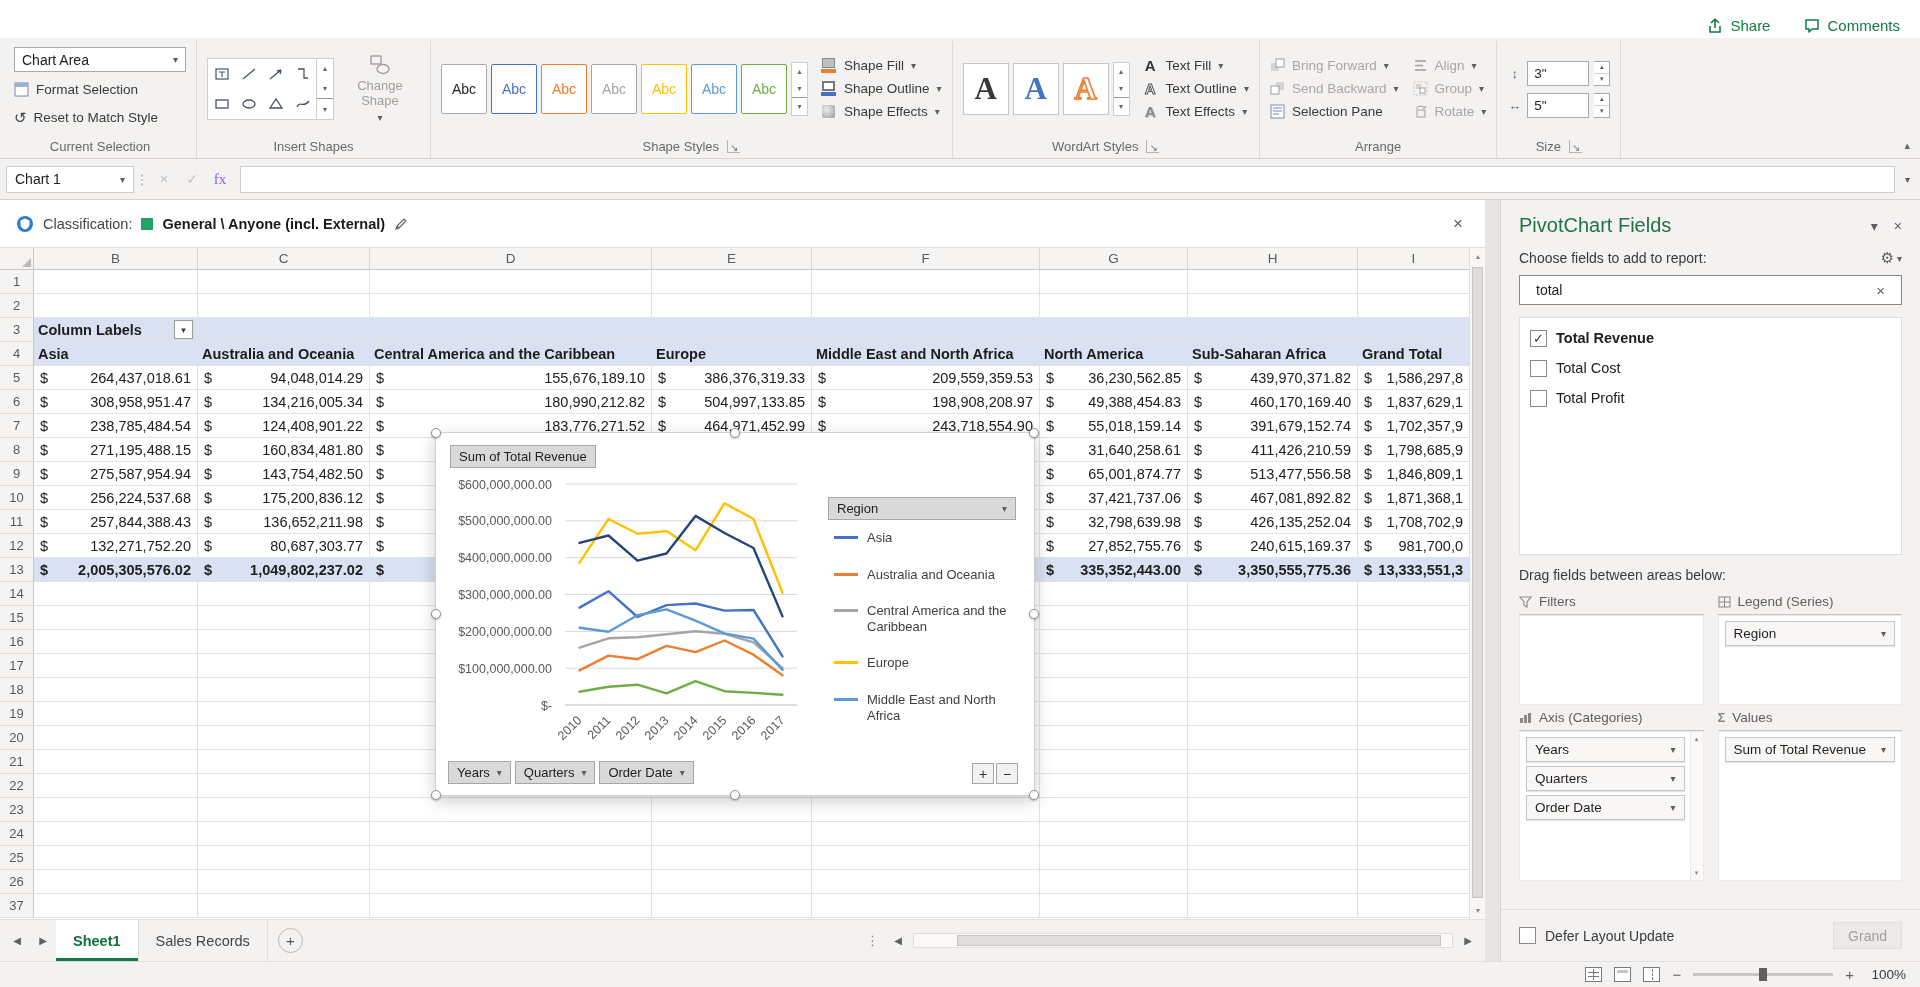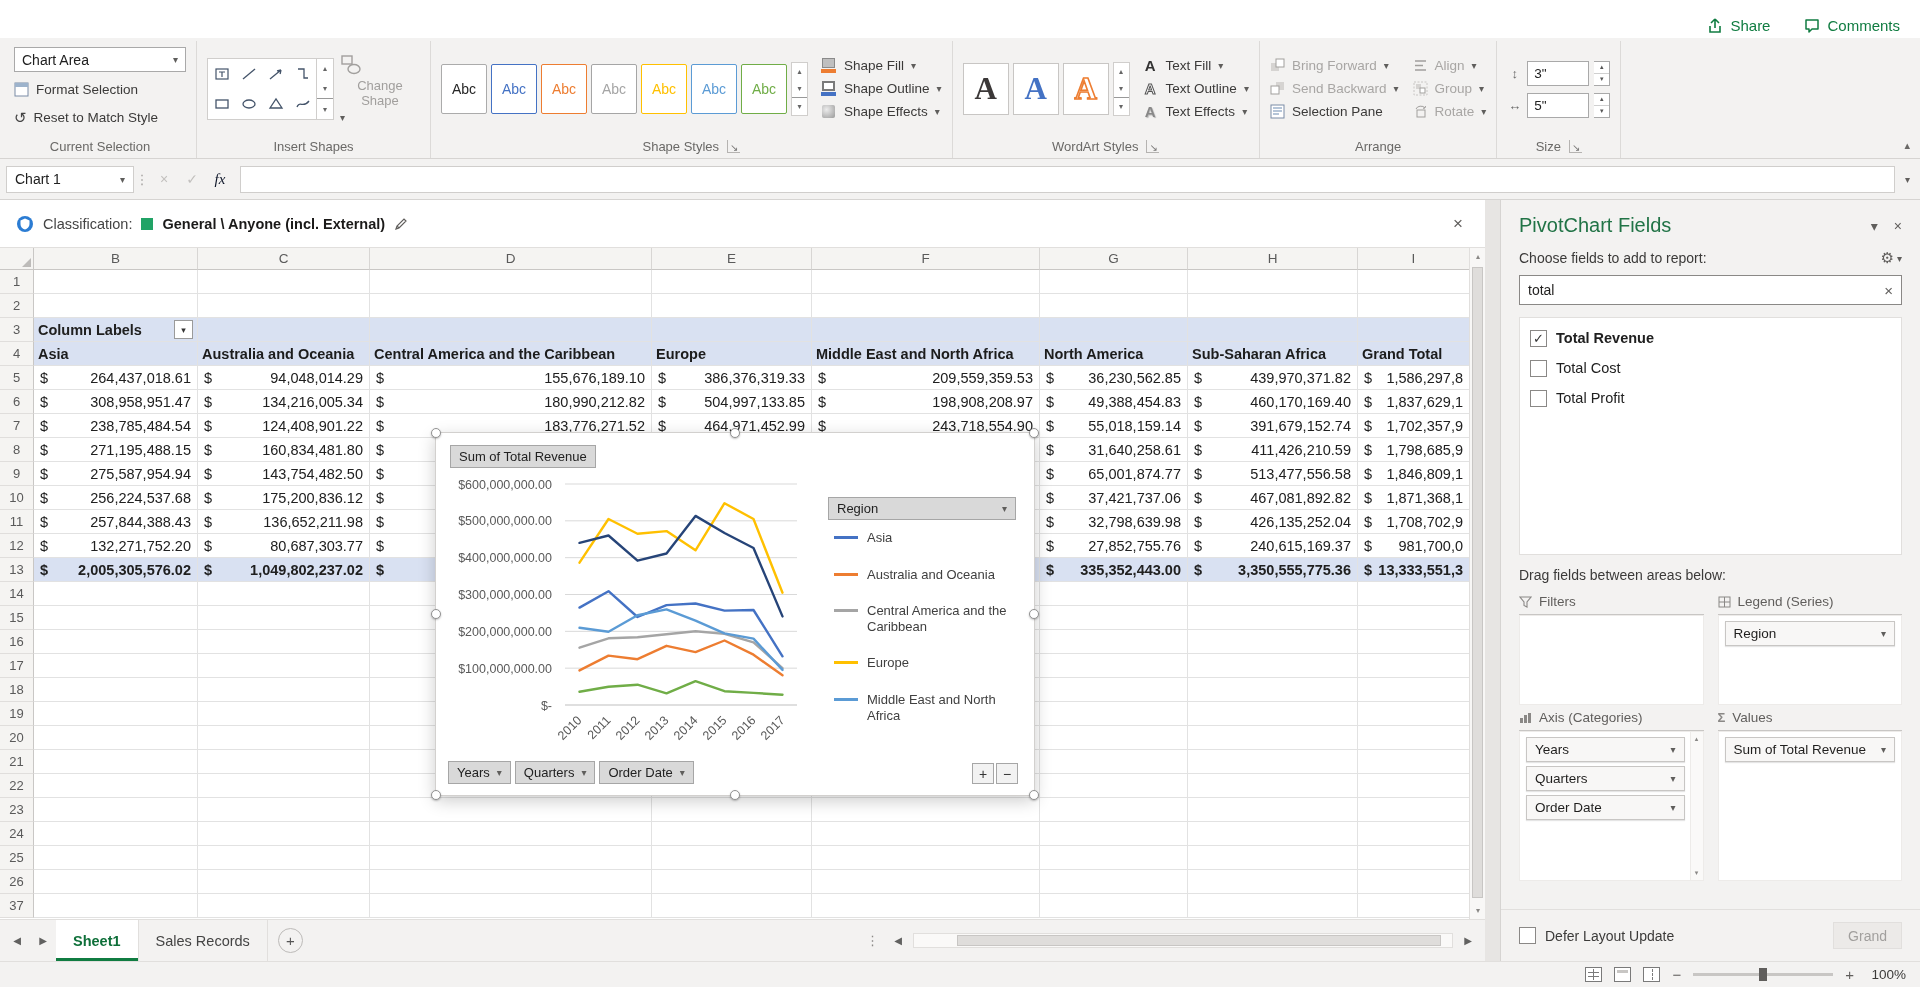--- a/index.html
+++ b/index.html
@@ -27,21 +27,21 @@
 .dd{font-size:10px;color:#5f5e5c}
 .combo{width:172px;height:25px;background:#fff;border:1px solid #A9A9A9;display:flex;align-items:center;justify-content:space-between;padding:0 7px;font-size:14px}
 .sm-cmd{display:flex;align-items:center;gap:7px;font-size:13.5px;height:23px;color:#3b3a39;white-space:nowrap}
 .ic-reset{color:#444;font-size:15px}
 .shape-pal{display:flex;background:#fff;border:1px solid #D0CECC;height:62px}
 .shape-grid{display:grid;grid-template-columns:repeat(4,27px);grid-auto-rows:30px}
 .shape-cell{display:flex;align-items:center;justify-content:center}
 .pal-arrows{width:17px;border-left:1px solid #D0CECC;display:flex;flex-direction:column}
 .pal-arrows span{flex:1;display:flex;align-items:center;justify-content:center;font-size:8px;color:#666}
 .pal-arrows .more{border-top:1px solid #999}
-.bigbtn{width:80px;display:flex;flex-direction:column;align-items:flex-start;justify-content:center;gap:3px;font-size:13px;text-align:center;line-height:1.15;margin-left:6px}
+.bigbtn{width:80px;display:flex;flex-direction:column;align-items:center;justify-content:center;gap:3px;font-size:13px;text-align:center;line-height:1.15;margin-left:6px}
 .bigbtn.disabled{color:#A19F9D}
 .gallery{display:flex;align-items:center}
 .abcthumb{width:46px;height:50px;background:#fff;border:1px solid #ABABAB;border-radius:2px;display:flex;align-items:center;justify-content:center;font-size:14px;margin-right:4px}
 .gal-arrows{display:flex;flex-direction:column;width:17px;height:54px;border:1px solid #D0CECC;background:#fff}
 .gal-arrows span{flex:1;display:flex;align-items:center;justify-content:center;font-size:8px;color:#666}
 .gal-arrows .more{border-top:1px solid #999}
 .menu-col{display:flex;flex-direction:column;justify-content:space-between;padding:3px 0 5px;margin-left:12px}
 .menu-btn{display:flex;align-items:center;gap:7px;font-size:13.5px;height:23px;color:#3b3a39;white-space:nowrap}
 .icon16{width:17px;height:17px;position:relative;display:inline-block;flex-shrink:0}
 .i-fill::before{content:"";position:absolute;left:2px;right:2px;top:1px;bottom:6px;background:#BFBFBF;border:1px solid #8a8a8a}
@@ -67,21 +67,21 @@
 .stepper{width:16px;height:25px;border:1px solid #A9A9A9;border-left:none;display:flex;flex-direction:column;background:#fff}
 .stepper span{flex:1;font-size:7px;display:flex;align-items:center;justify-content:center;color:#555}
 .stepper span:first-child{border-bottom:1px solid #D0D0D0}
 .ribbon-collapse{position:absolute;right:10px;bottom:6px;color:#6a6967;font-size:11px}
 
 
 .fbar{height:41px;display:flex;align-items:center;background:#F3F2F1;border-bottom:1px solid #D6D4D2;padding:0 6px}
 .name-box{width:128px;height:27px;background:#fff;border:1px solid #D0CECC;display:flex;align-items:center;justify-content:space-between;padding:0 8px;font-size:14px}
 .fb-grip{width:16px;text-align:center;color:#A19F9D;font-size:13px}
 .fb-ico{width:28px;text-align:center;font-size:14px;color:#C2C0BE}
-.fb-fx{width:28px;text-align:center;font-size:15px;color:#0f172a;font-style:italic;font-family:"Liberation Serif",serif}
+.fb-fx{width:28px;text-align:center;font-size:15px;color:#8b5cf6;font-family:"Liberation Serif",serif}
 .fb-input{flex:1;height:27px;background:#fff;border:1px solid #D0CECC;margin:0 6px}
 .fb-exp{color:#605E5C;font-size:10px;padding:0 4px}
 
 
 .leftcol{position:absolute;left:0;top:200px;width:1485px;height:761px;display:flex;flex-direction:column;background:#fdba74}
 .gapcol{position:absolute;left:1485px;top:200px;width:15px;height:761px;background:#E7E5E3}
 
 
 .class-bar{height:48px;background:#fff;border-bottom:1px solid #E1DFDD;display:flex;align-items:center;padding:0 16px;gap:9px;font-size:14.5px;flex-shrink:0}
 .class-label{color:#444}
@@ -143,21 +143,21 @@
 .h-w{left:-5px;top:calc(50% - 5px)}.h-e{right:-5px;top:calc(50% - 5px)}
 .h-sw{left:-5px;bottom:-5px}.h-s{left:calc(50% - 5px);bottom:-5px}.h-se{right:-5px;bottom:-5px}
 
 
 .pane{position:absolute;right:0;top:200px;width:420px;height:761px;background:#F3F2F1;border-left:1px solid #D6D4D2;display:flex;flex-direction:column}
 .pane-head{display:flex;align-items:center;padding:14px 18px 8px}
 .pane-title{font-size:20px;color:#217346;flex:1}
 .pane-ctrl{color:#605E5C;font-size:14px;margin-left:16px}
 .pane-choose{display:flex;align-items:center;padding:4px 18px 8px;font-size:14px;color:#3b3a39}
 .gear-wrap{margin-left:auto;display:flex;align-items:center;gap:3px;color:#605E5C;font-size:15px}
-.pane-search{margin:0 18px 12px;height:30px;background:#fff;border:1px solid #8A8886;display:flex;align-items:center;padding:0 8px}
+.pane-search{margin:0 18px 12px;height:30px;background:#fff;border:1px solid #8A8886;display:flex;align-items:center;padding:0 16px}
 .search-input{border:none;outline:none;flex:1;font-size:14px;font-family:"Liberation Sans",sans-serif;color:#201f1e;background:transparent}
 .search-x{color:#605E5C;font-size:15px;padding-left:6px}
 .field-list{margin:0 18px;background:#fff;border:1px solid #E1DFDD;height:238px;padding:5px 0;overflow:hidden}
 .field-item{display:flex;align-items:center;gap:9px;height:30px;padding:0 10px;font-size:14.5px}
 .cb{width:17px;height:17px;border:1px solid #8A8886;background:#fff;display:flex;align-items:center;justify-content:center;font-size:13px;color:#333;flex-shrink:0}
 .fbold{font-weight:bold}
 .drag-label{padding:12px 18px 4px;font-size:14px;color:#3b3a39}
 .areas{margin:2px 18px 0;display:grid;grid-template-columns:1fr 1fr;grid-template-rows:116px 176px;column-gap:14px}
 .area{display:flex;flex-direction:column;min-height:0}
 .area-head{display:flex;align-items:center;gap:7px;font-size:13.5px;color:#605E5C;height:26px;border-bottom:1px solid #C8C6C4;flex-shrink:0}

